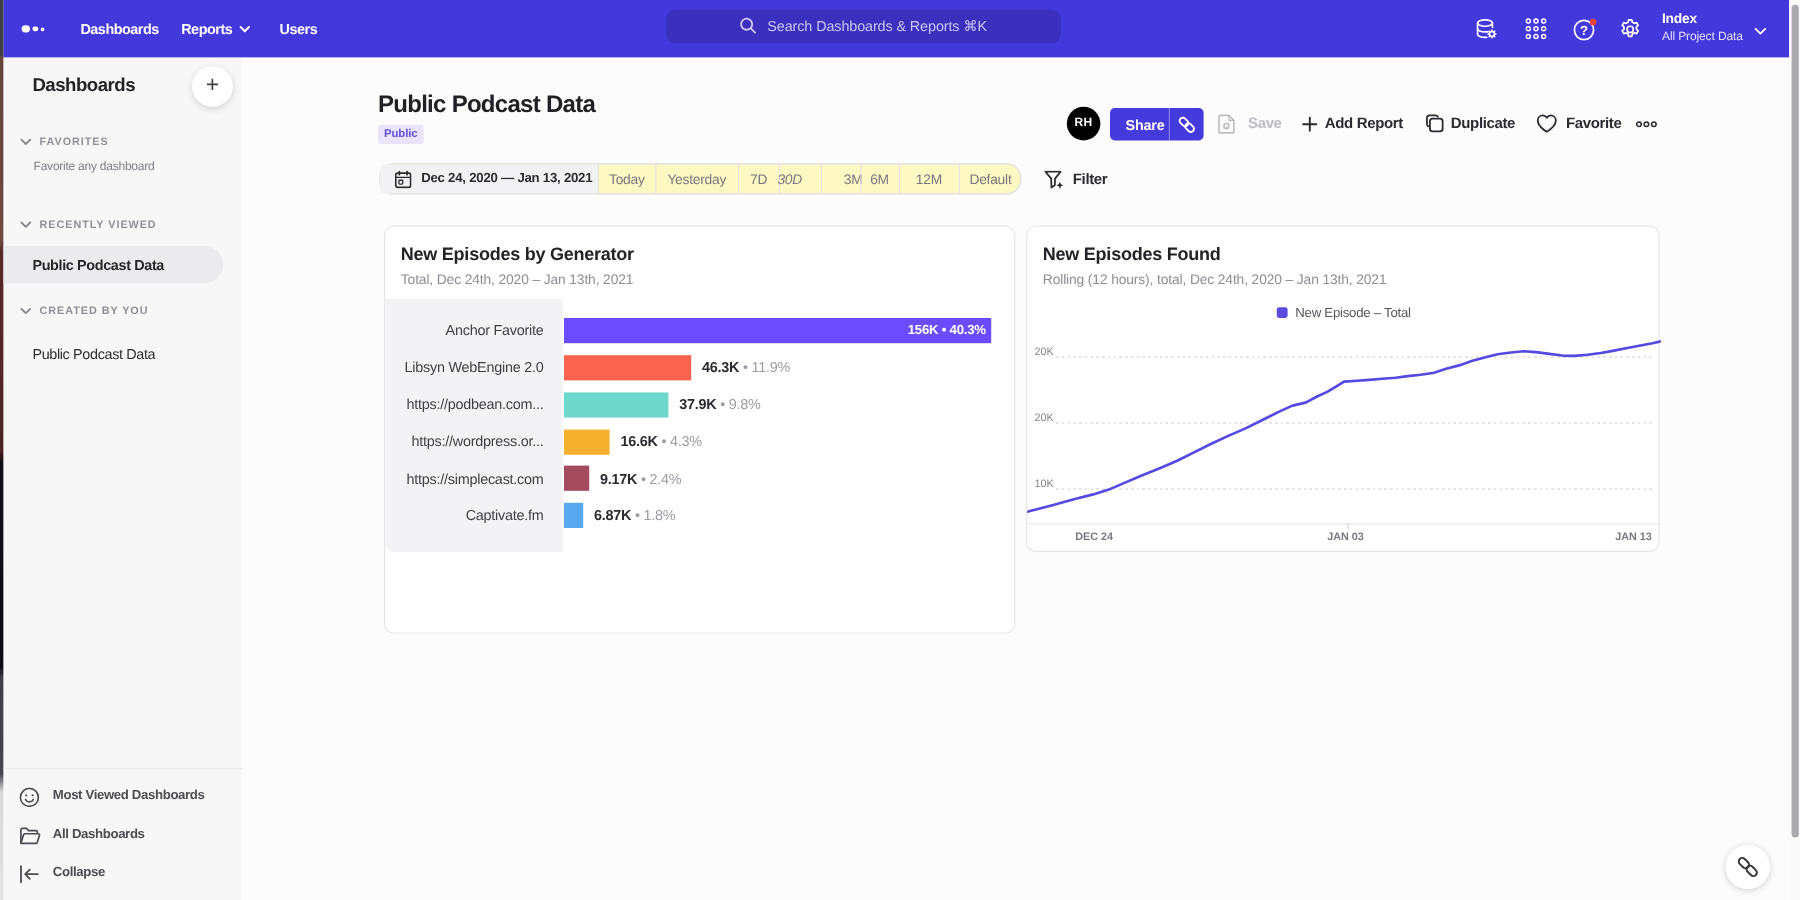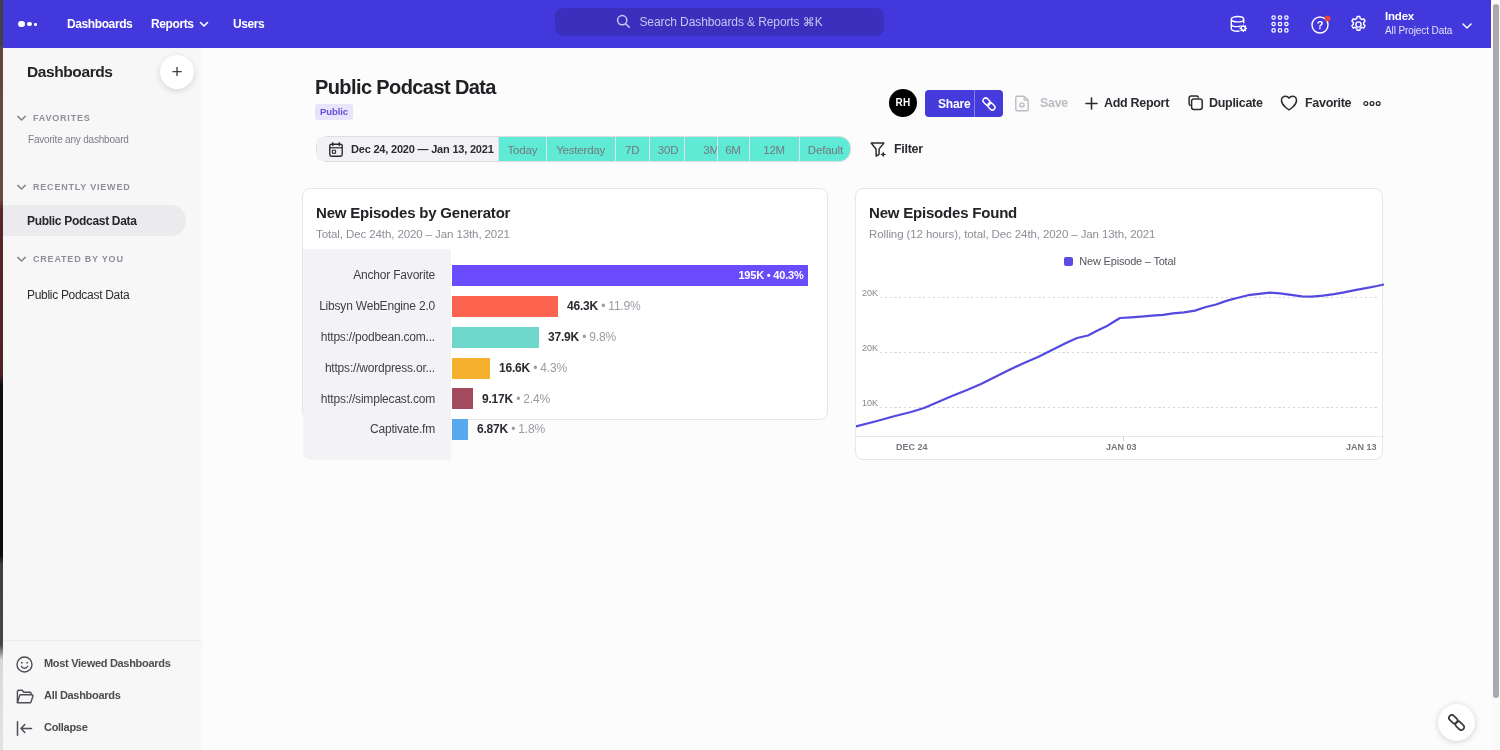--- a/index.html
+++ b/index.html
@@ -48,30 +48,30 @@
 
 #avatar { left:687px; top:41px; width:28px; height:28px; border-radius:50%; background:#000000; color:#fff; font-size:10px; font-weight:700; text-align:center; line-height:28px; letter-spacing:.3px; }
 #sharebtn { left:723px; top:42px; width:78px; height:27px; background:#453adc; border-radius:4px; color:#fff; }
 #sharebtn .lbl { position:absolute; left:13px; top:6.5px; font-size:12px; font-weight:700; letter-spacing:-0.2px; }
 #sharebtn .div { position:absolute; left:49px; top:0; width:1px; height:27px; background:rgba(255,255,255,.35); }
 .actw { position:absolute; }
 .actlbl { position:absolute; top:48px; font-size:12.5px; font-weight:700; color:#2b2b31; letter-spacing:-0.3px; }
 #savelbl { color:#bcbcc3; font-weight:700; }
 
 
-#datebar { left:114px; top:88px; width:535px; height:26px; background:#5eead4; border:1px solid #dcdce1; border-radius:12px; }
+#datebar { left:114px; top:88px; width:535px; height:26px; background:#fef9c3; border:1px solid #dcdce1; border-radius:12px; }
 #dateseg { position:absolute; left:0; top:0; width:181.5px; height:24px; background:#f2f2f4; border-radius:3px 0 0 3px; border-right:1px solid #dcdce1; }
 #datetext { position:absolute; left:34px; top:6px; font-size:11px; font-weight:700; color:#2b2b31; letter-spacing:-0.2px; }
 .dcell { position:absolute; top:6.5px; font-size:11.5px; letter-spacing:-0.2px; color:#77777f; text-align:center; }
 .dsep { position:absolute; top:0; width:1px; height:24px; background:#e4e4e8; }
 #filterlbl { left:692px; top:94px; font-size:12.5px; font-weight:700; color:#2b2b31; letter-spacing:-0.3px; }
 
 
 .card { position:absolute; background:#fff; border:1px solid #e7e7ea; border-radius:8px; }
-#card1 { left:100px; top:140px; width:526px; height:232px; }
+#card1 { left:118px; top:140px; width:526px; height:340px; }
 #card2 { left:653px; top:140px; width:528px; height:272px; }
 .ctitle { position:absolute; left:13px; top:15px; font-size:15px; font-weight:700; color:#222227; letter-spacing:-0.2px; }
 .csub { position:absolute; left:13px; top:39px; font-size:11.5px; color:#8d8d95; letter-spacing:-0.1px; }
 
 
 #labelcol { position:absolute; left:0; top:60px; width:148px; height:211px; background:#f3f3f5; border-radius:0 0 0 8px; }
 .blabel { position:absolute; width:132px; text-align:right; font-size:12px; color:#3f3f46; letter-spacing:-0.2px; }
 .bbar { position:absolute; left:148.5px; height:21px; }
 .bval { position:absolute; font-size:12px; letter-spacing:-0.2px; }
 .bnum { font-weight:700; color:#2b2b31; }
@@ -254,21 +254,21 @@
         <path d="M0.8 5.8 H13.2" stroke="#2b2b31" stroke-width="1.2"></path>
         <rect x="3.4" y="8.2" width="3.2" height="3.2" rx="0.6" stroke="#2b2b31" stroke-width="1.1" fill="none"></rect>
       </svg>
       <div id="datetext">Dec 24, 2020 — Jan 13, 2021</div>
       <div class="dcell" style="left:181.5px; width:47.7px;">Today</div>
         <div class="dsep" style="left:229.2px;"></div>
       <div class="dcell" style="left:229.2px; width:68.9px;">Yesterday</div>
         <div class="dsep" style="left:298.1px;"></div>
       <div class="dcell" style="left:298.1px; width:34.2px;">7D</div>
         <div class="dsep" style="left:332.3px;"></div>
-      <div class="dcell" style="left:334px; width:34.2px;">30D</div>
+      <div class="dcell" style="left:324px; width:34.2px;font-style:italic;">30D</div>
         <div class="dsep" style="left:366.5px;"></div>
       <div class="dcell" style="left:366.5px; width:55px;">3M</div>
         <div class="dsep" style="left:399.5px;"></div>
       <div class="dcell" style="left:399.5px; width:32.9px;">6M</div>
         <div class="dsep" style="left:432.4px;"></div>
       <div class="dcell" style="left:432.4px; width:49.4px;">12M</div>
         <div class="dsep" style="left:481.8px;"></div>
       <div class="dcell" style="left:481.8px; width:53.2px;">Default</div>
     </div>
     <svg class="abs" style="left:668px; top:94px;" width="18" height="16" viewBox="0 0 18 16">
@@ -281,21 +281,21 @@
       <div class="ctitle">New Episodes by Generator</div>
       <div class="csub">Total, Dec 24th, 2020 – Jan 13th, 2021</div>
       <div id="labelcol"></div>
       <div class="blabel" style="top:79px;">Anchor Favorite</div>
       <div class="blabel" style="top:110px;">Libsyn WebEngine 2.0</div>
       <div class="blabel" style="top:141px;">https://podbean.com...</div>
       <div class="blabel" style="top:172px;">https://wordpress.or...</div>
       <div class="blabel" style="top:203px;">https://simplecast.com</div>
       <div class="blabel" style="top:233px;">Captivate.fm</div>
       <div class="bbar" style="top:76px; width:356px; background:#6a4cfe;"></div>
-      <div id="bar1txt" style="left:148.5px; top:80px; width:352px;">195K • 40.3%</div>
+      <div id="bar1txt" style="left:148.5px; top:80px; width:352px;">156K • 40.3%</div>
       <div class="bbar" style="top:107px; width:106px; background:#fc6450;"></div>
       <div class="bval" style="left:264px; top:110px;"><span class="bnum">46.3K</span> <span class="bpct">• 11.9%</span></div>
       <div class="bbar" style="top:137.5px; width:87px; background:#6fd8cc;"></div>
       <div class="bval" style="left:245px; top:141px;"><span class="bnum">37.9K</span> <span class="bpct">• 9.8%</span></div>
       <div class="bbar" style="top:168.5px; width:38px; background:#f5b02e;"></div>
       <div class="bval" style="left:196px; top:172px;"><span class="bnum">16.6K</span> <span class="bpct">• 4.3%</span></div>
       <div class="bbar" style="top:199px; width:21px; background:#a34a5e;"></div>
       <div class="bval" style="left:179px; top:203px;"><span class="bnum">9.17K</span> <span class="bpct">• 2.4%</span></div>
       <div class="bbar" style="top:230px; width:16px; background:#57a8ee;"></div>
       <div class="bval" style="left:174px; top:233px;"><span class="bnum">6.87K</span> <span class="bpct">• 1.8%</span></div>

